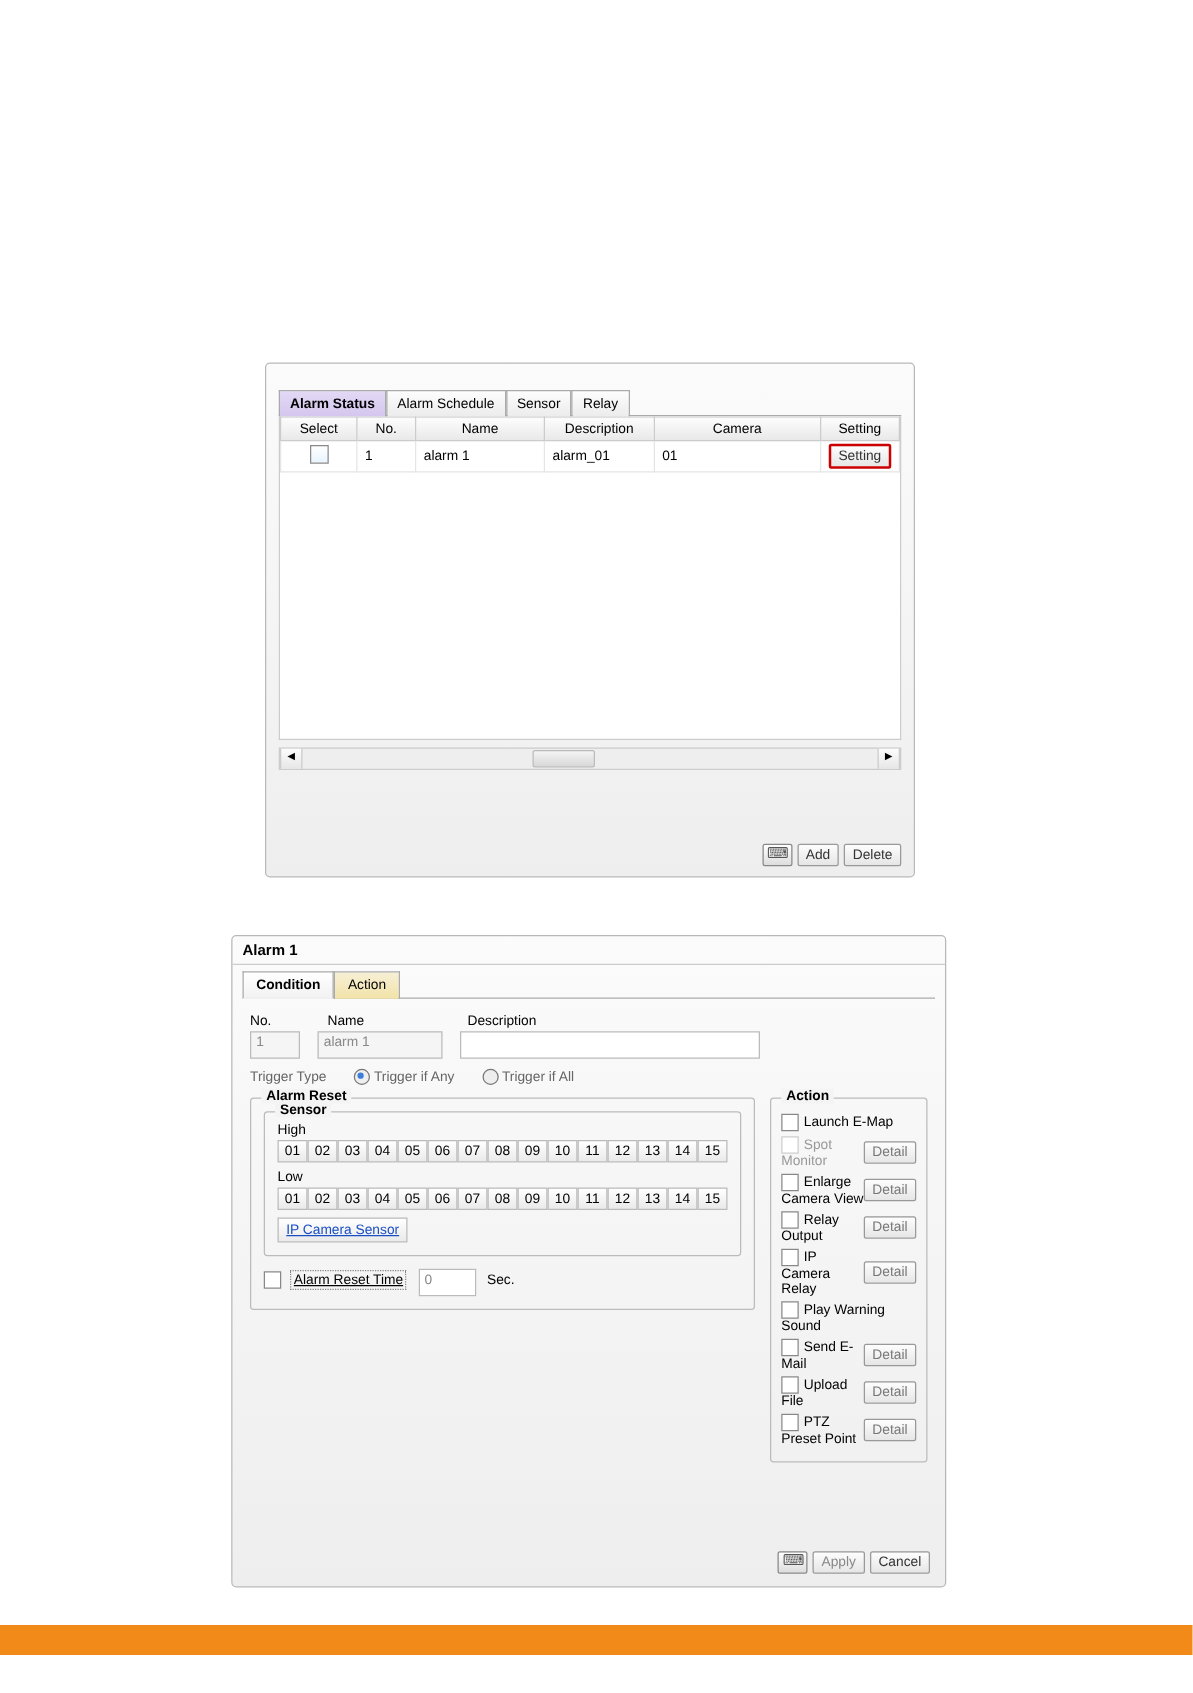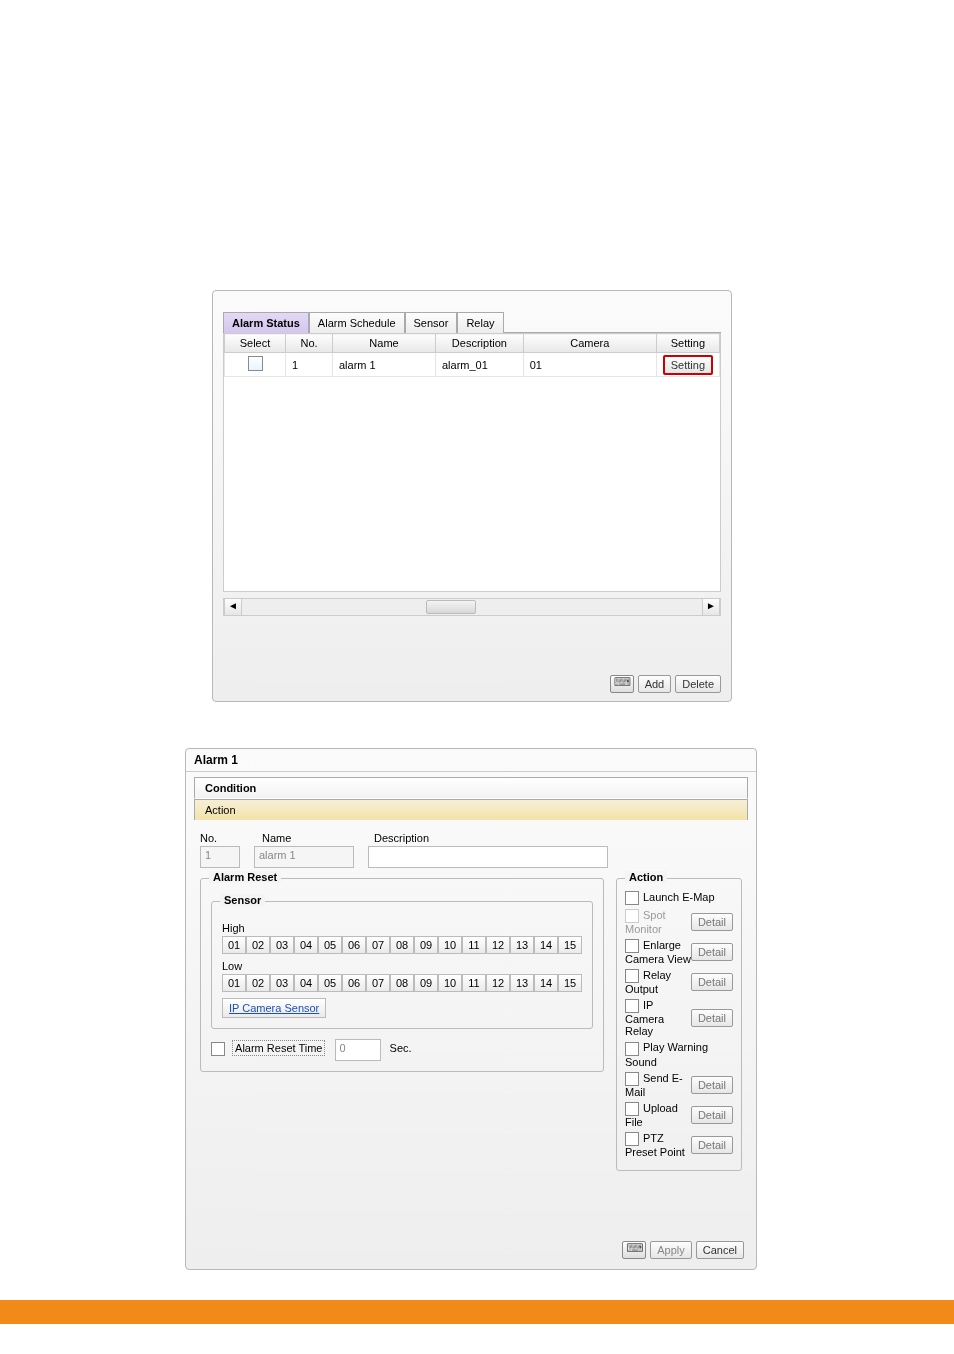--- a/index.html
+++ b/index.html
@@ -161,21 +161,21 @@
     width: 11px; height: 11px; border: 1px solid #777; border-radius: 50%;
     display:inline-block; vertical-align: middle; margin-right:3px;
     position: relative; background: #eee;
   }
   .radio.sel::after {
     content:""; position:absolute; left:2px; top:2px; width:5px; height:5px;
     background:#3b7dd8; border-radius:50%;
   }
   .group {
     border: 1px solid #bbb; border-radius: 3px; margin-top: 10px;
-    padding: 20px 10px 10px 10px; position: relative;
+    padding: 8px 10px 10px 10px; position: relative;
   }
   .group > .legend {
     position: absolute; top: -8px; left: 8px; background: #f4f4f4;
     padding: 0 4px; font-weight: bold;
   }
   .numstrip { display:flex; gap:0; margin: 2px 0 6px 0; }
   .numstrip .cell {
     width: 22px; text-align:center; border:1px solid #bbb;
     background: linear-gradient(#fff,#eaeaea); font-size:11px; padding:2px 0;
     cursor: pointer;
@@ -245,34 +245,39 @@
   </div>
   <div class="footer-btns">
     <span class="kb-icon"></span>
     <span class="btn">Add</span>
     <span class="btn">Delete</span>
   </div>
 </div>
 
 <div class="panel panel-2">
   <div class="panel-title">Alarm 1</div>
-  <div style="display:flex; margin:4px 8px 0 8px; border-bottom:1px solid #aaa;flex-direction:column;">
+  <div style="display:flex; margin:4px 8px 0 8px; border-bottom:1px solid #aaa;">
     <div class="tab2 active">Condition</div>
     <div class="tab2">Action</div>
   </div>
   <div class="p2-body">
     <div class="row-line">
       <span style="width:40px">No.</span>
       <span style="width:90px">Name</span>
       <span>Description</span>
     </div>
     <div class="row-line" style="gap:14px; margin-top:2px;">
       <span class="input-ro" style="width:30px">1</span>
       <span class="input-ro" style="width:90px">alarm 1</span>
       <span class="input-ro wide"></span>
+    </div>
+    <div class="row-line" style="margin-top:8px; color:#666;">
+      <span>Trigger Type</span>
+      <span><span class="radio sel"></span><span>Trigger if Any</span></span>
+      <span><span class="radio"></span><span>Trigger if All</span></span>
     </div>
 
     <div style="display:flex; gap:12px; align-items:flex-start;">
       <div class="group" style="flex:1;">
         <div class="legend">Alarm Reset</div>
         <div class="group" style="margin-top:2px;">
           <div class="legend">Sensor</div>
           <div>High</div>
           <div class="numstrip">
             <div class="cell">01</div>
@@ -308,21 +313,21 @@
             <div class="cell">13</div>
             <div class="cell">14</div>
             <div class="cell">15</div>
           </div>
           <div style="margin-top:4px;">
             <span class="iplink" style="border:1px solid #bbb;">IP Camera Sensor</span>
           </div>
         </div>
         <div style="margin-top:10px;">
           <span class="chk-sm"></span>
-          <span style="border:1px dotted #888; padding:1px 2px;">Alarm Reset Time</span>
+          <span style="border:1px dotted #888; padding:1px 2px;text-decoration:underline;">Alarm Reset Time</span>
           <span class="input-ro" style="width:36px; background:#fff; margin-left:6px;">0</span>
           <span style="margin-left:6px;">Sec.</span>
         </div>
       </div>
 
       <div class="action-box" style="margin-top:10px;">
         <div class="legend">Action</div>
         <div id="actions-container">
             <div class="action-row">
               <span><span class="chk-sm"></span><span>Launch E-Map</span></span>

